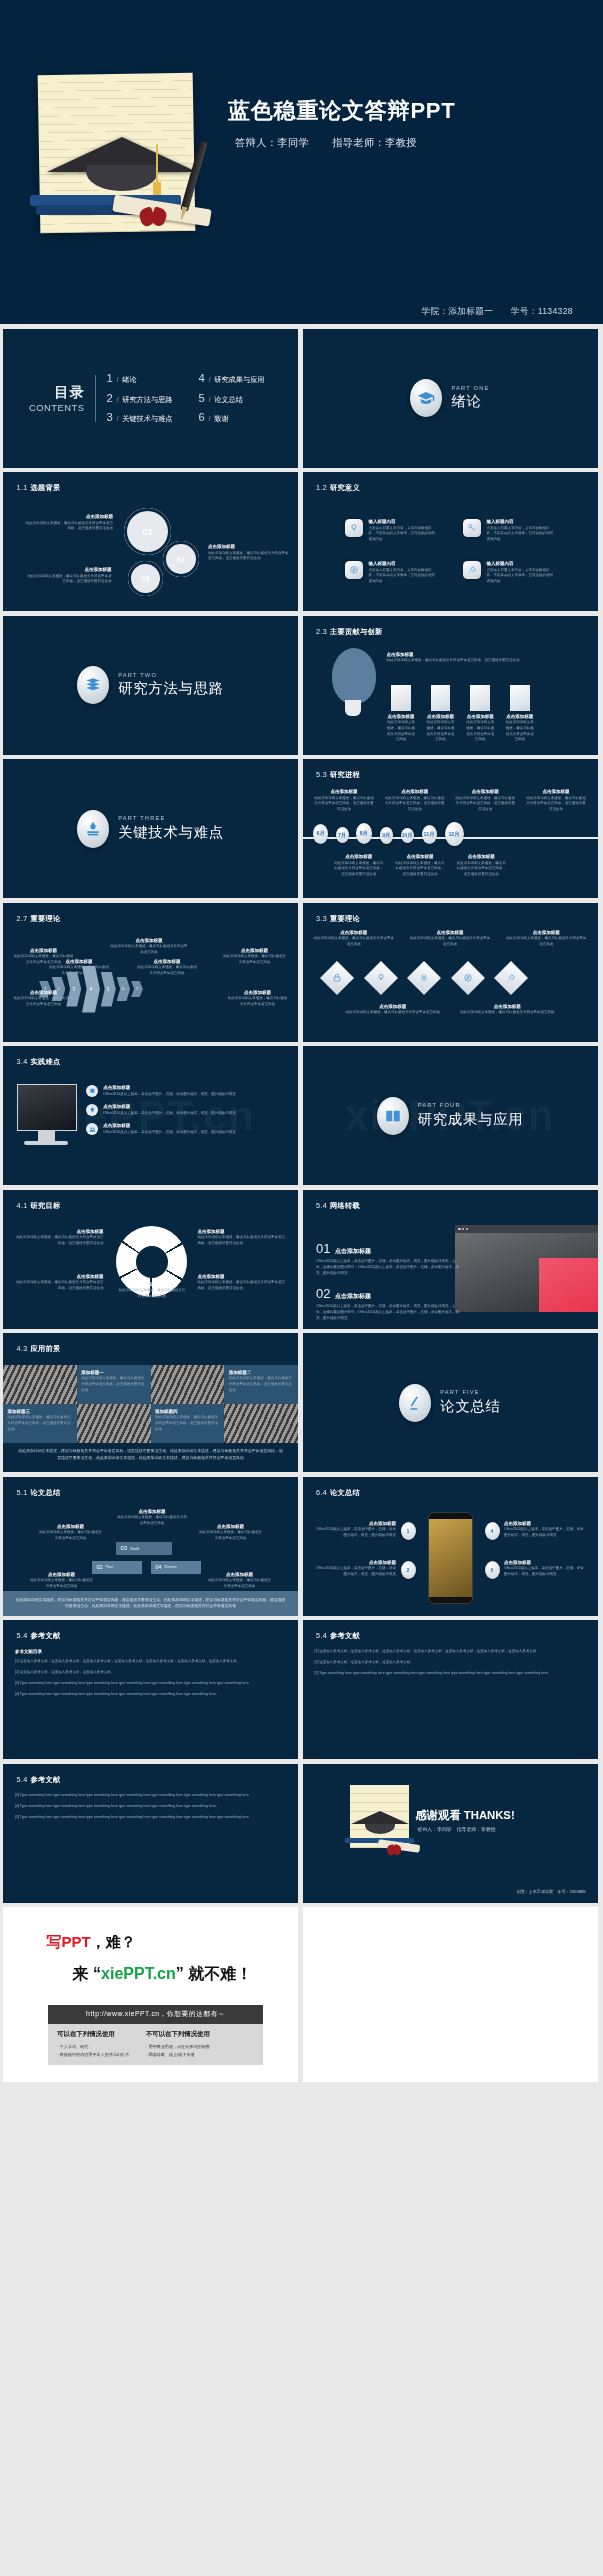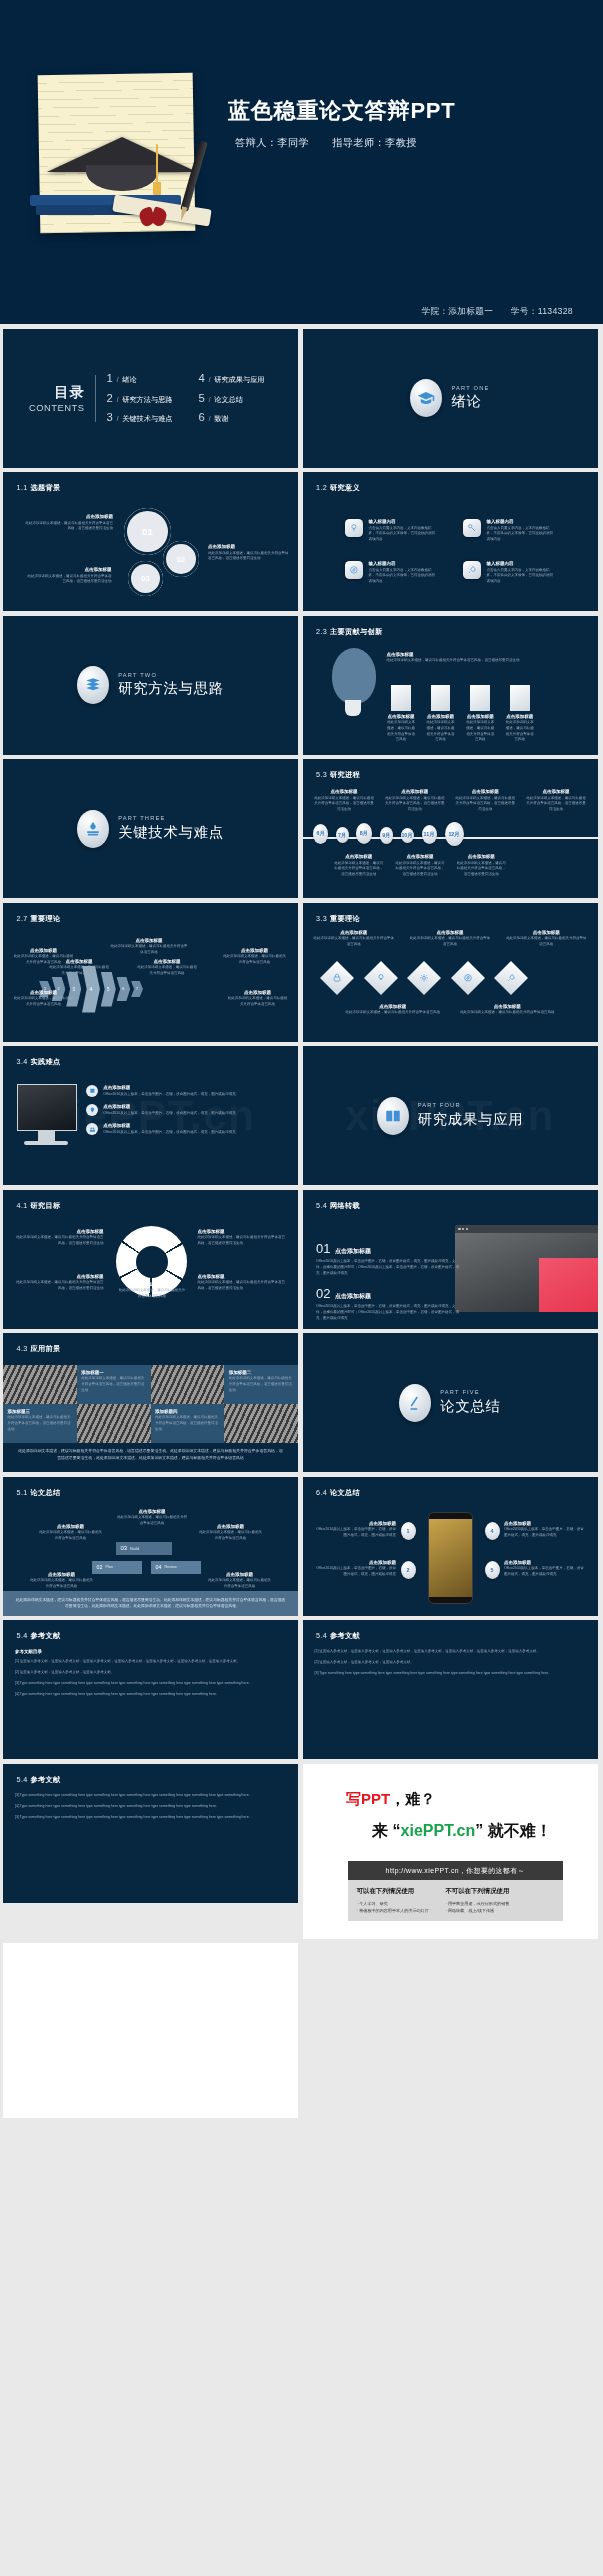--- a/index.html
+++ b/index.html
@@ -795,20 +795,34 @@
     <div class="slide">
       <div class="t"><span class="num">5.4</span><span>参考文献</span></div>
       <div class="refs">
         <p>[3] Type something here type something here type something here type something here type something here type something here type something here.</p>
         <p>[4] Type something here type something here type something here type something here type something here type something here.</p>
         <p>[3] Type something here type something here type something here type something here type something here type something here type something here.</p>
       </div>
     </div>
 
 
+    <div class="slide">
+      <div style="position:absolute;left:47px;top:21px;width:59px;height:63px;background:#f7f1cf;background-image:repeating-linear-gradient(to bottom,rgba(0,0,0,0) 0 3.8px,rgba(160,150,110,.3) 3.8px 4.5px)"></div>
+      <div style="position:absolute;left:48px;top:47px;width:0;height:0;border-left:29px solid transparent;border-right:29px solid transparent;border-bottom:13.6px solid #2b2b30"></div>
+      <div style="position:absolute;left:62px;top:60px;width:30px;height:10.6px;background:#3a3a40;border-radius:0 0 15px 15px / 0 0 9px 9px"></div>
+      <div style="position:absolute;left:42px;top:74px;width:69px;height:5.3px;background:#1f4f86;border-radius:1.5px"></div>
+      <div style="position:absolute;left:75px;top:78px;width:42px;height:7.5px;background:#efe9d4;border-radius:2.3px;transform:rotate(8deg)"></div>
+      <div style="position:absolute;left:84px;top:81px;width:16.6px;height:10.6px">
+          <i style="position:absolute;left:0;width:8.3px;height:9.8px;background:#9d1b1f;border-radius:6px 1.5px 6px 4.5px;transform:rotate(-18deg);display:block"></i>
+          <i style="position:absolute;left:6.8px;width:8.3px;height:9.8px;background:#9d1b1f;border-radius:1.5px 6px 4.5px 6px;transform:rotate(18deg);display:block"></i>
+        </div>
+      <div class="end-title">感谢观看 THANKS!</div>
+      <div class="end-sub">答辩人：李同学　指导老师：李教授</div>
+      <div class="end-meta">学院：土木工程学院　学号：2356888</div>
+    </div>
 
     <div class="slide white" style="height:175px">
       <div class="promo">
         <div class="l1"><span class="red">写PPT</span><span>，难？</span></div>
         <div class="l2"><span>来 “</span><span class="green">xiePPT.cn</span><span>” 就不难！</span></div>
         <div class="bar">http://www.xiePPT.cn，你想要的这都有～</div>
         <div class="panel">
           <div>
             <h4>可以在下列情况使用</h4>
             <li>个人学习、研究</li>

